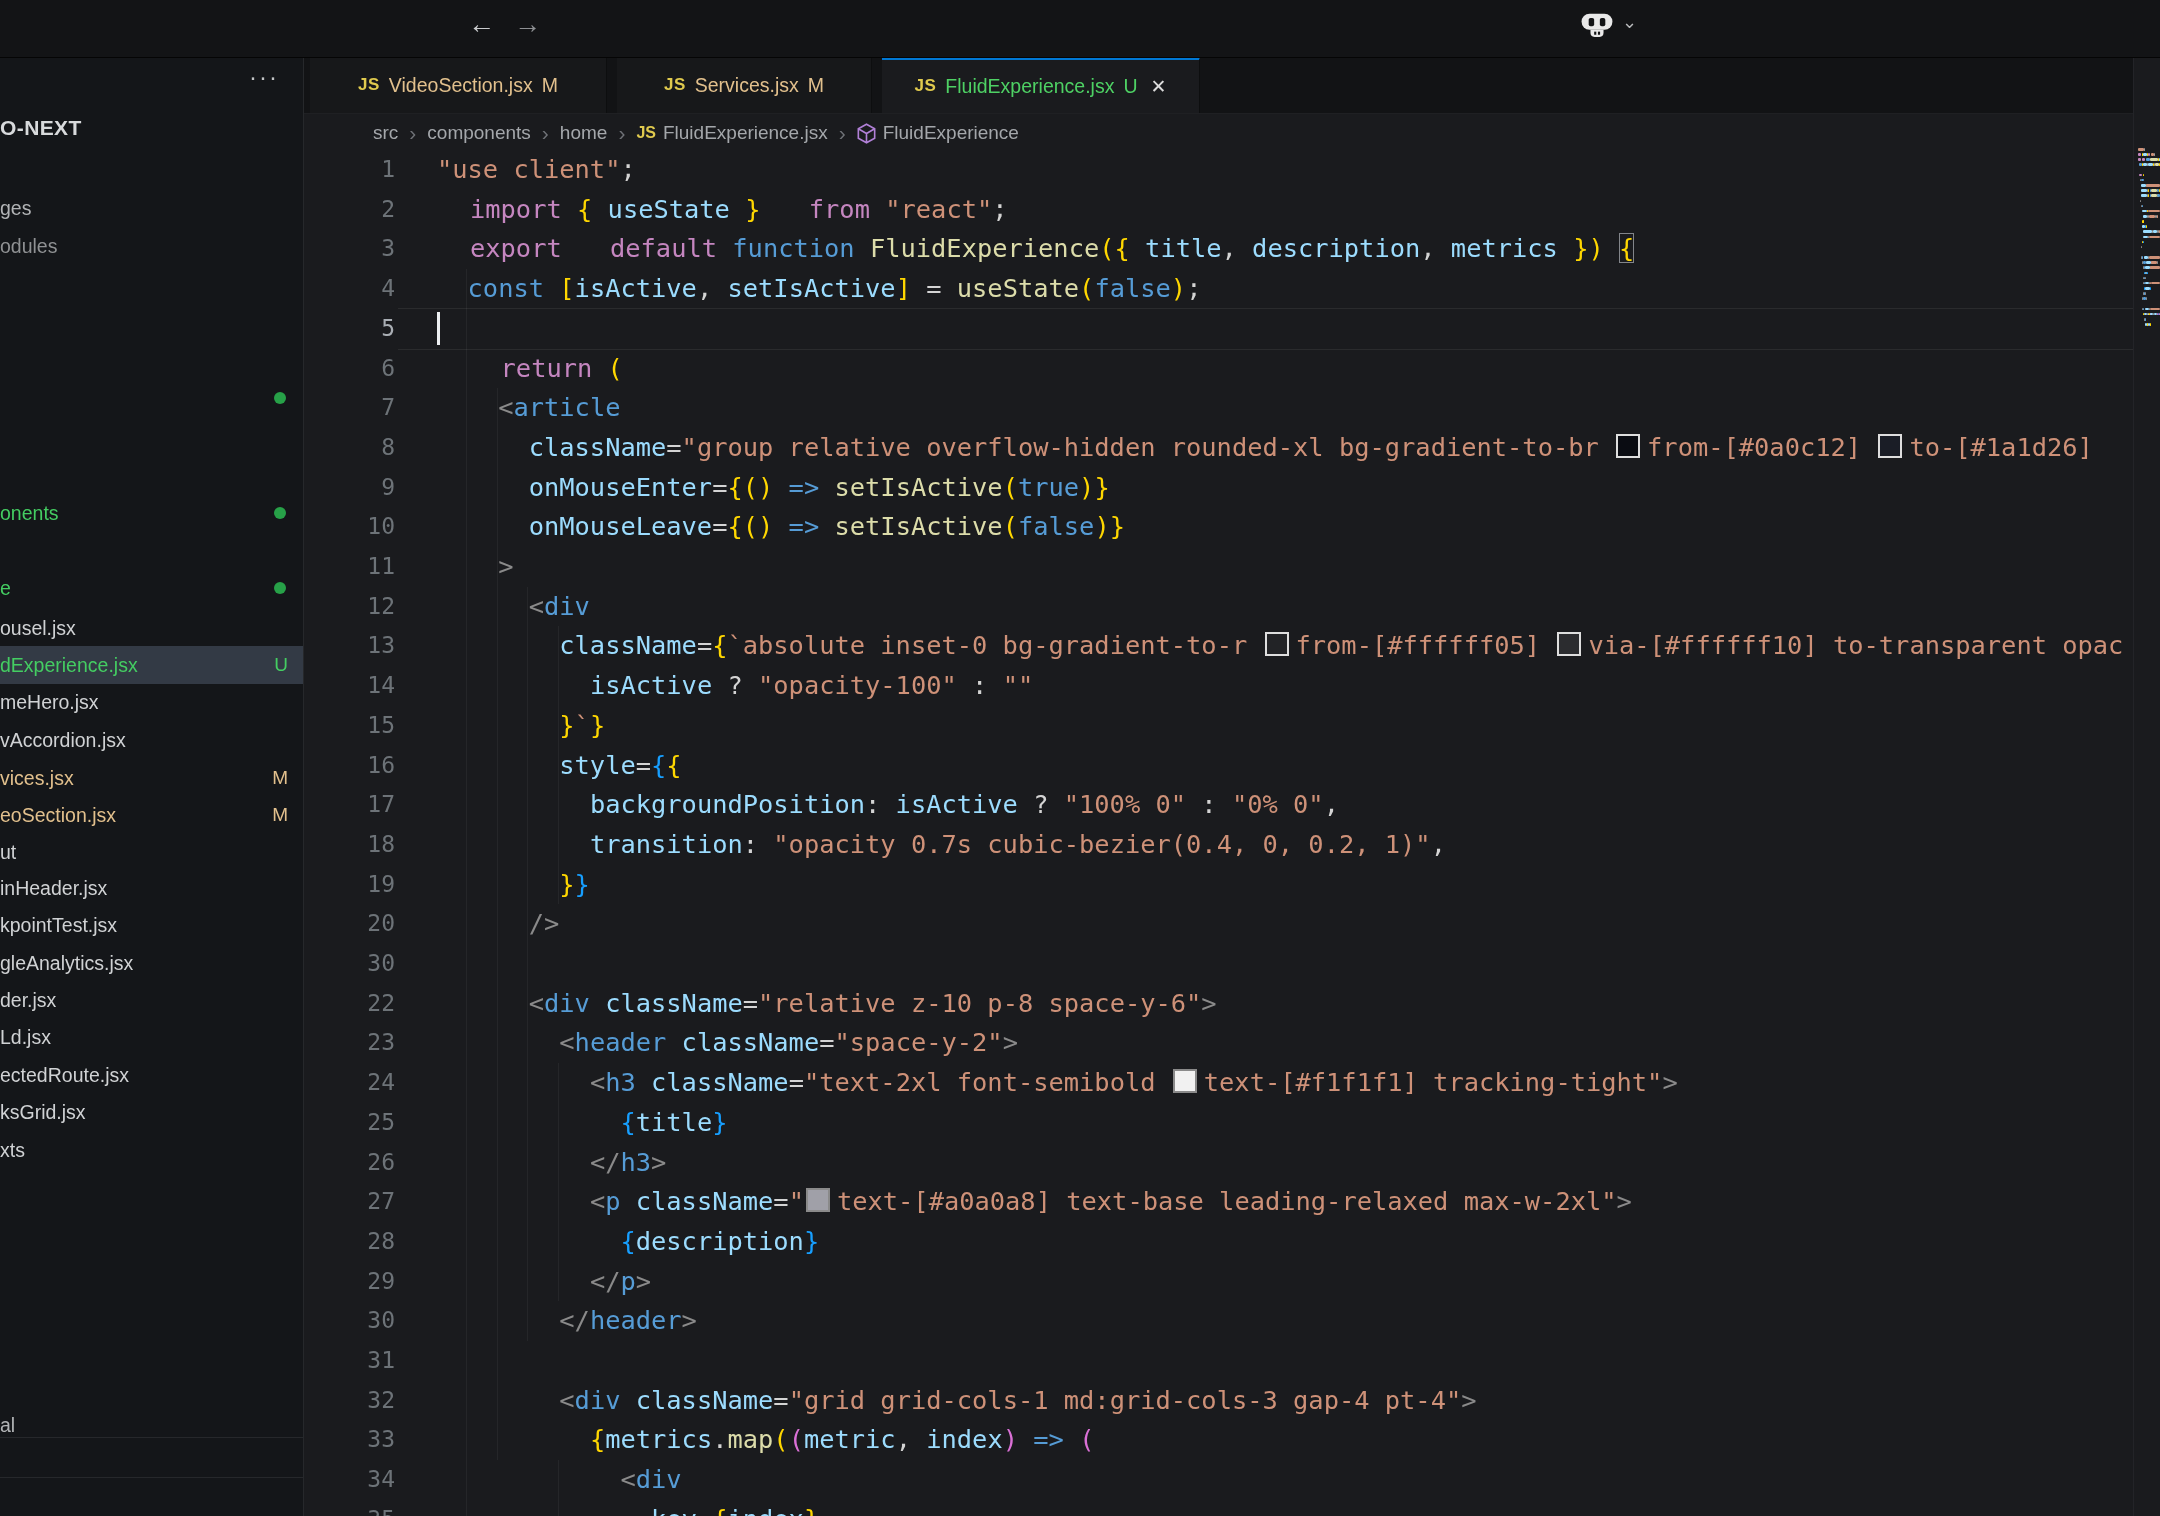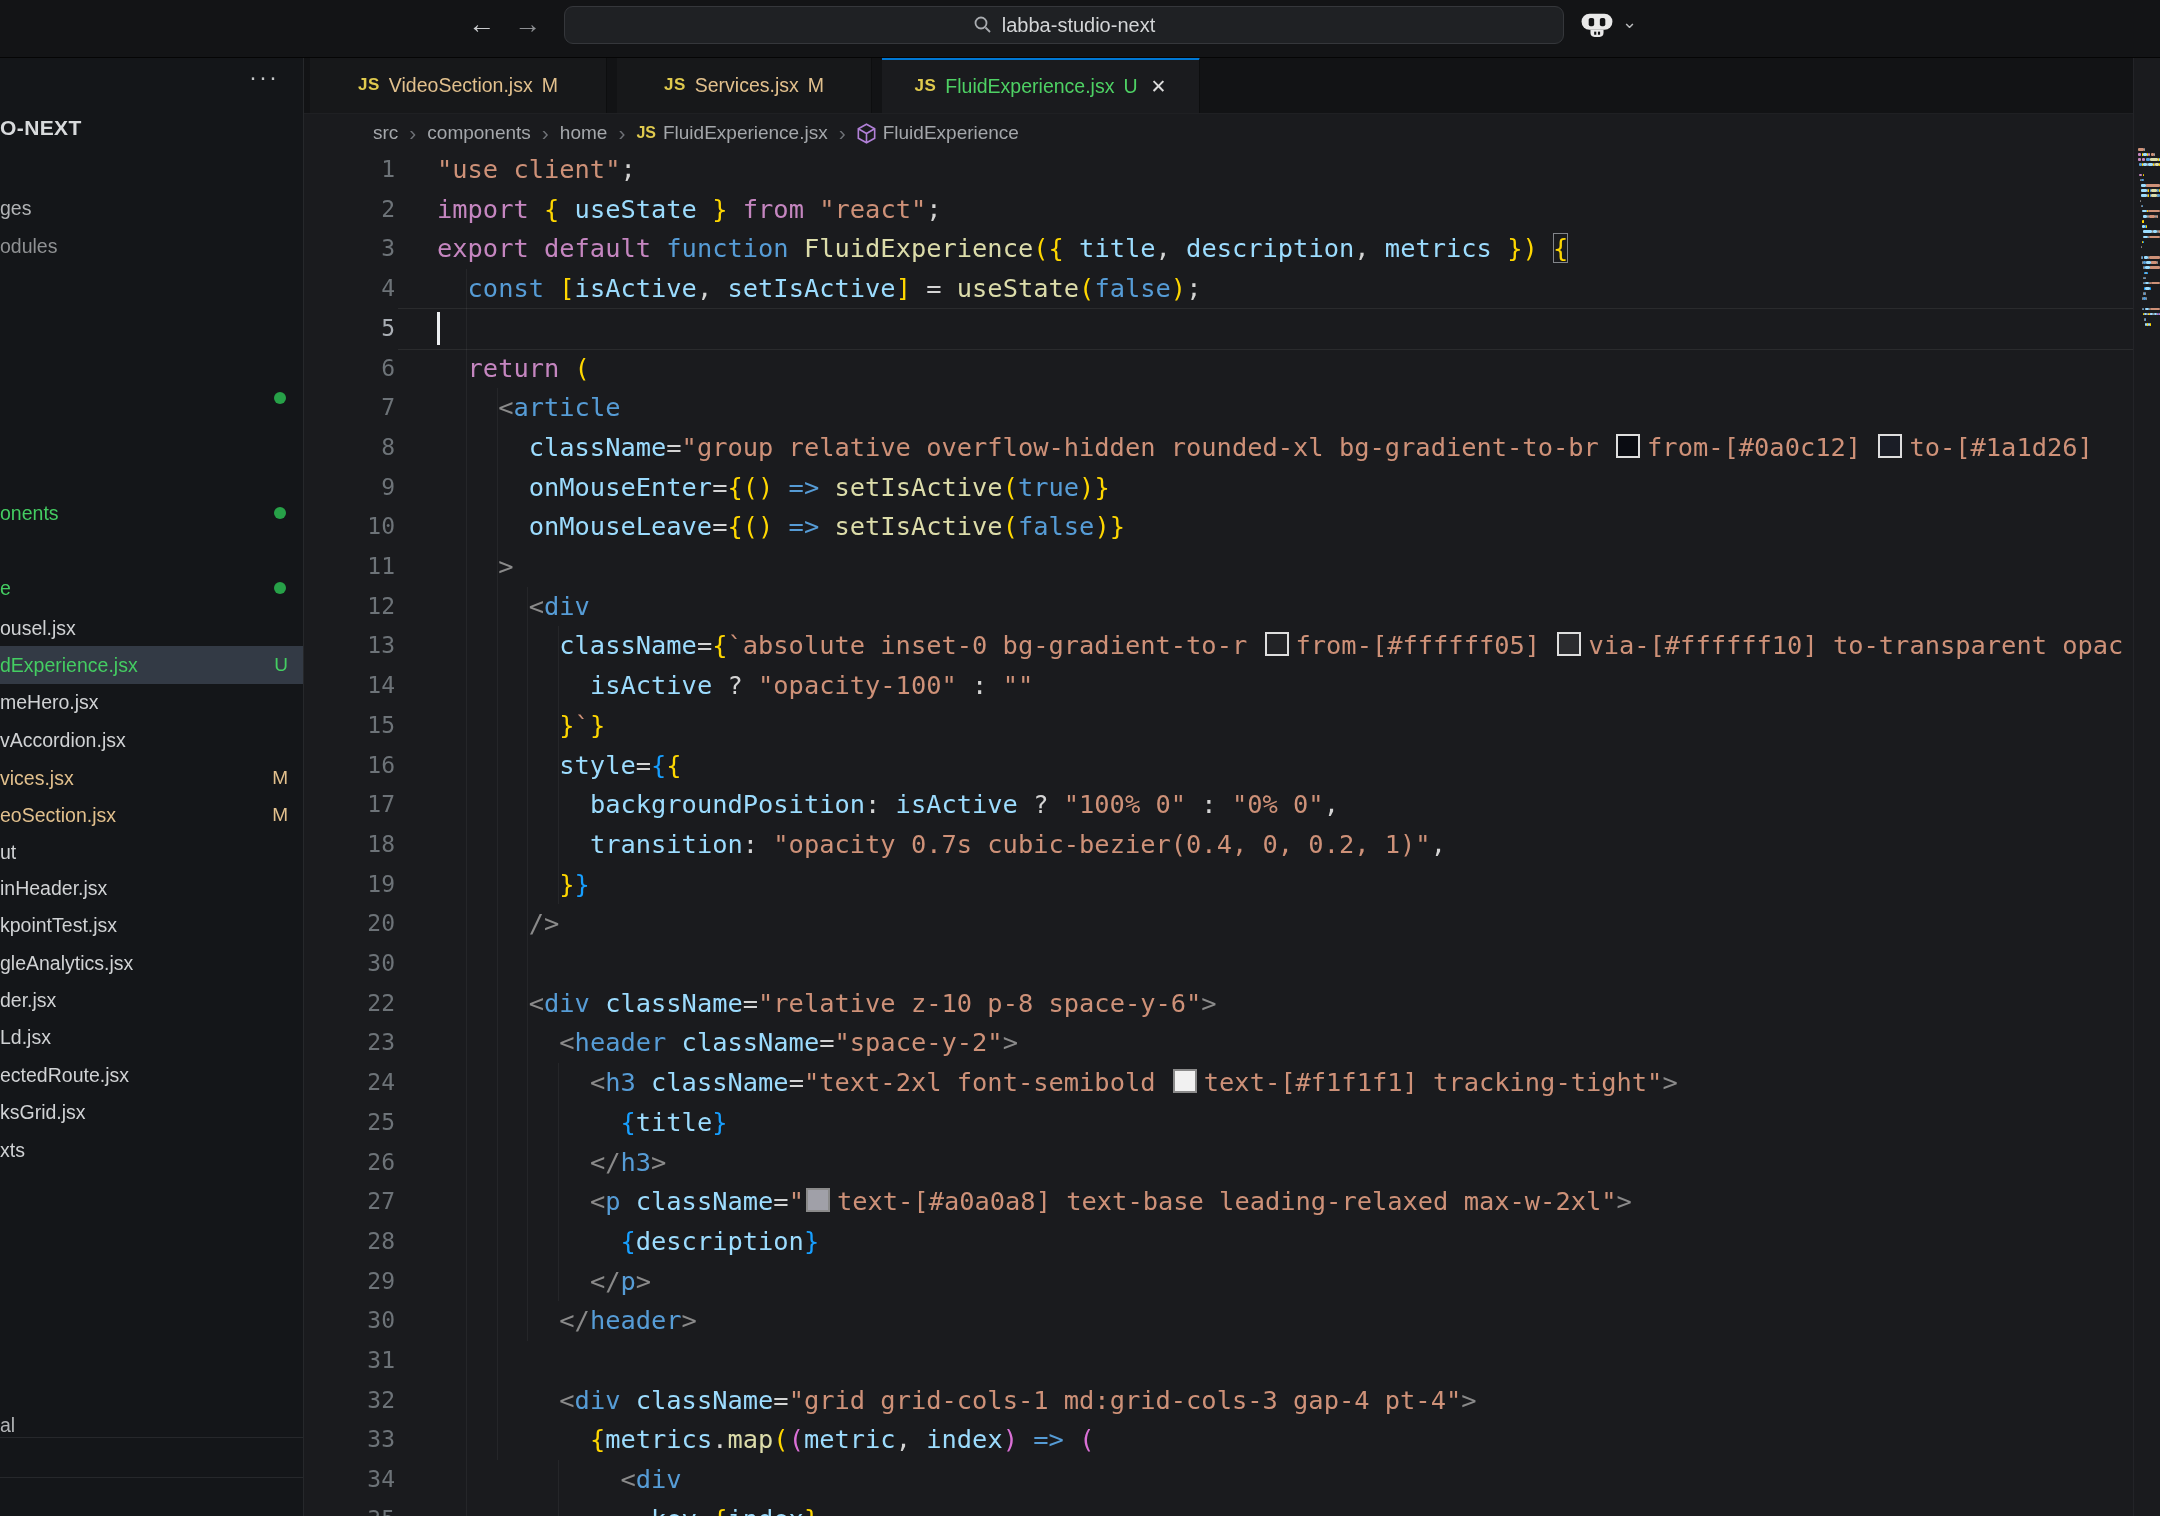--- a/index.html
+++ b/index.html
@@ -54,21 +54,21 @@
   .bc-item{display:flex;align-items:center;gap:7px;white-space:nowrap;}
   .bc-js{color:#e0ca4e;font-weight:bold;font-size:16px;}
 
   
   .codearea{position:absolute;left:0;top:0;width:1857px;height:1459px;overflow:hidden;}
   .gutter-num{position:absolute;left:0;width:92px;text-align:right;
               font-family:"DejaVu Sans Mono",monospace;font-size:23px;color:#6d7378;
               height:39.7px;line-height:39.7px;}
   .code-line{position:absolute;left:134px;height:39.7px;line-height:39.7px;white-space:pre;
              font-family:"DejaVu Sans Mono",monospace;font-size:25.4px;color:#d4d4d4;}
-  .tk-kw{color:#c586c0;} .tk-st{color:#569cd6;} .tk-str{color:#ce9178;}
+  .tk-kw{color:#c586c0;margin-left:33px;} .tk-st{color:#569cd6;} .tk-str{color:#ce9178;}
   .tk-fn{color:#dcdcaa;} .tk-var{color:#9cdcfe;} .tk-pn{color:#d4d4d4;}
   .tk-tb{color:#8a8a8a;} .tk-tag{color:#569cd6;} .tk-g{color:#ffd700;}
   .tk-p{color:#da70d6;} .tk-b{color:#179fff;}
   .tk-bx{outline:1.5px solid #82858a;outline-offset:-1px;}
   .swatch{display:inline-block;width:20px;height:20px;margin:0 7px 0 2px;
           vertical-align:-2px;border:2px solid #dedede;}
   .cursor{position:absolute;width:2.5px;height:33px;background:#eceff1;z-index:5;}
   .cursorline{position:absolute;left:95px;width:1737px;height:39.7px;
               border-top:1px solid rgba(255,255,255,0.07);
               border-bottom:1px solid rgba(255,255,255,0.07);}
@@ -78,27 +78,20 @@
   .mm-seg{position:absolute;height:2.6px;border-radius:1px;}
 </style>
 </head>
 <body>
 
 <div class="app">
 
   <div class="titlebar">
     <div class="nav-arrow" style="left:468px;">←</div>
     <div class="nav-arrow fwd" style="left:514px;">→</div>
-    <div class="searchbox">
-      <svg width="20" height="20" viewBox="0 0 20 20">
-        <circle cx="8" cy="8" r="5.5" fill="none" stroke="#a9acb0" stroke-width="1.8"></circle>
-        <line x1="12.5" y1="12.5" x2="17" y2="17" stroke="#a9acb0" stroke-width="1.8"></line>
-      </svg>
-      <span>labba-studio-next</span>
-    </div>
     <div class="copilot">
       <svg width="38" height="34" viewBox="0 0 32 28">
         <rect x="3" y="4.5" width="26" height="13.5" rx="6.7" fill="#e9e9e9"></rect>
         <rect x="9" y="8" width="4.6" height="7" rx="1.6" fill="#131416"></rect>
         <rect x="18.4" y="8" width="4.6" height="7" rx="1.6" fill="#131416"></rect>
         <path d="M10.5 18 h11 v2.6 q0 3.4-3.4 3.4 h-4.2 q-3.4 0-3.4-3.4 z" fill="#e9e9e9"></path>
         <rect x="13.6" y="19.6" width="1.8" height="2.6" fill="#131416"></rect>
         <rect x="16.8" y="19.6" width="1.8" height="2.6" fill="#131416"></rect>
       </svg>
       <span class="chev">⌄</span>

